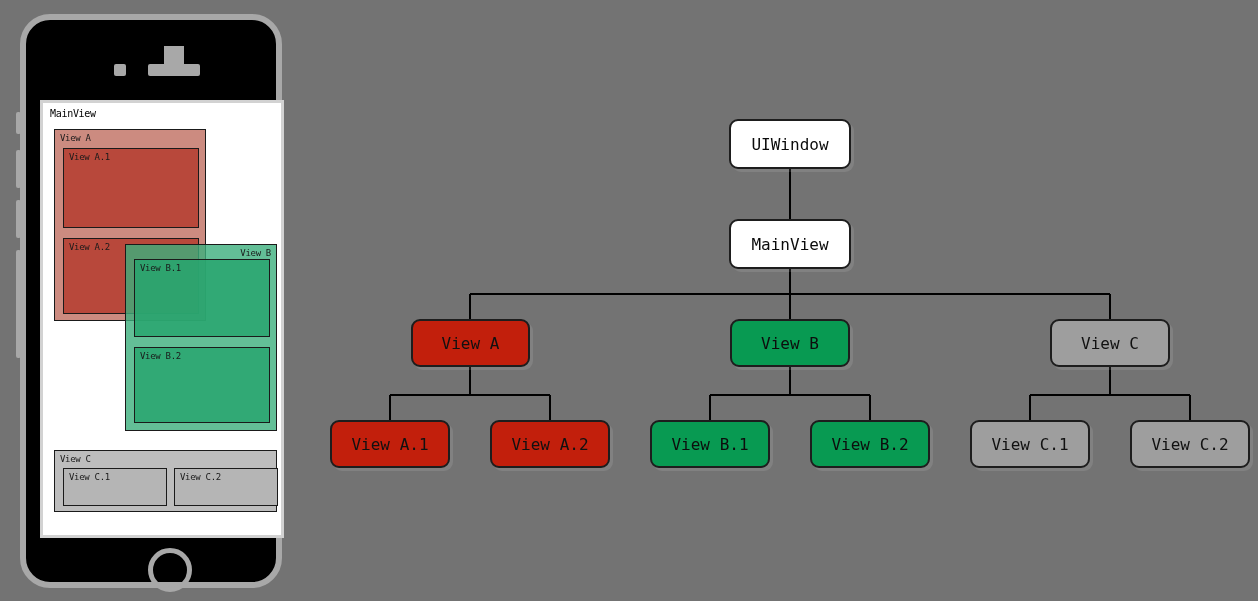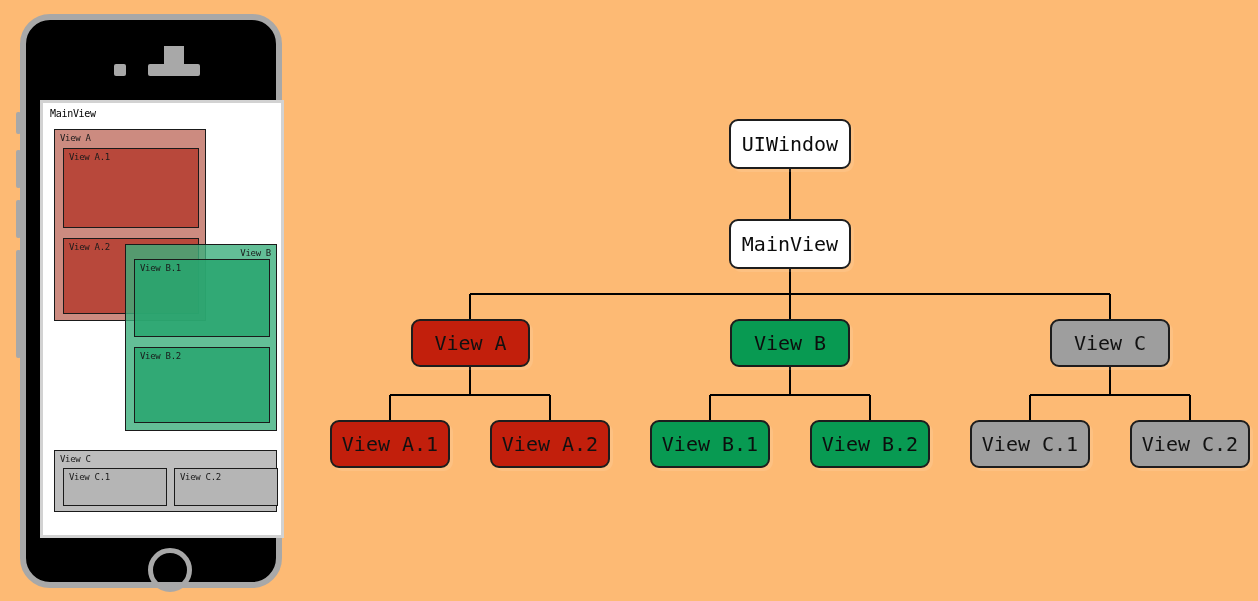--- a/index.html
+++ b/index.html
@@ -12,21 +12,21 @@
     height: 601px;
     overflow: hidden;
     font-family: "DejaVu Sans Mono", "Liberation Mono", monospace;
     position: relative;
   }
   #stage {
     position: absolute;
     left: 0; top: 0;
     width: 1258px;
     height: 601px;
-    background: #fdba74;
+    background: #737373;
   }
 
   
   #phone-mockup {
     position: absolute;
     left: 14px;
     top: 8px;
     width: 274px;
     height: 586px;
   }
@@ -153,21 +153,21 @@
     pointer-events: none;
   }
   .node {
     position: absolute;
     box-sizing: border-box;
     border: 2px solid #1d1d1d;
     border-radius: 9px;
     display: flex;
     align-items: center;
     justify-content: center;
-    font-size: 20px;
+    font-size: 16px;
     letter-spacing: 0px;
     color: #0b0b0b;
     box-shadow: 3px 3px 0 rgba(255,255,255,0.10);
   }
   .node.white { background: #ffffff; border-color: #1d1d1d; }
   .node.red   { background: #c21f0c; color: #111111; }
   .node.green { background: #0f9d58; background: #089a52; color: #0d0d0d; }
   .node.gray  { background: #9e9e9e; color: #111111; }
 
   

